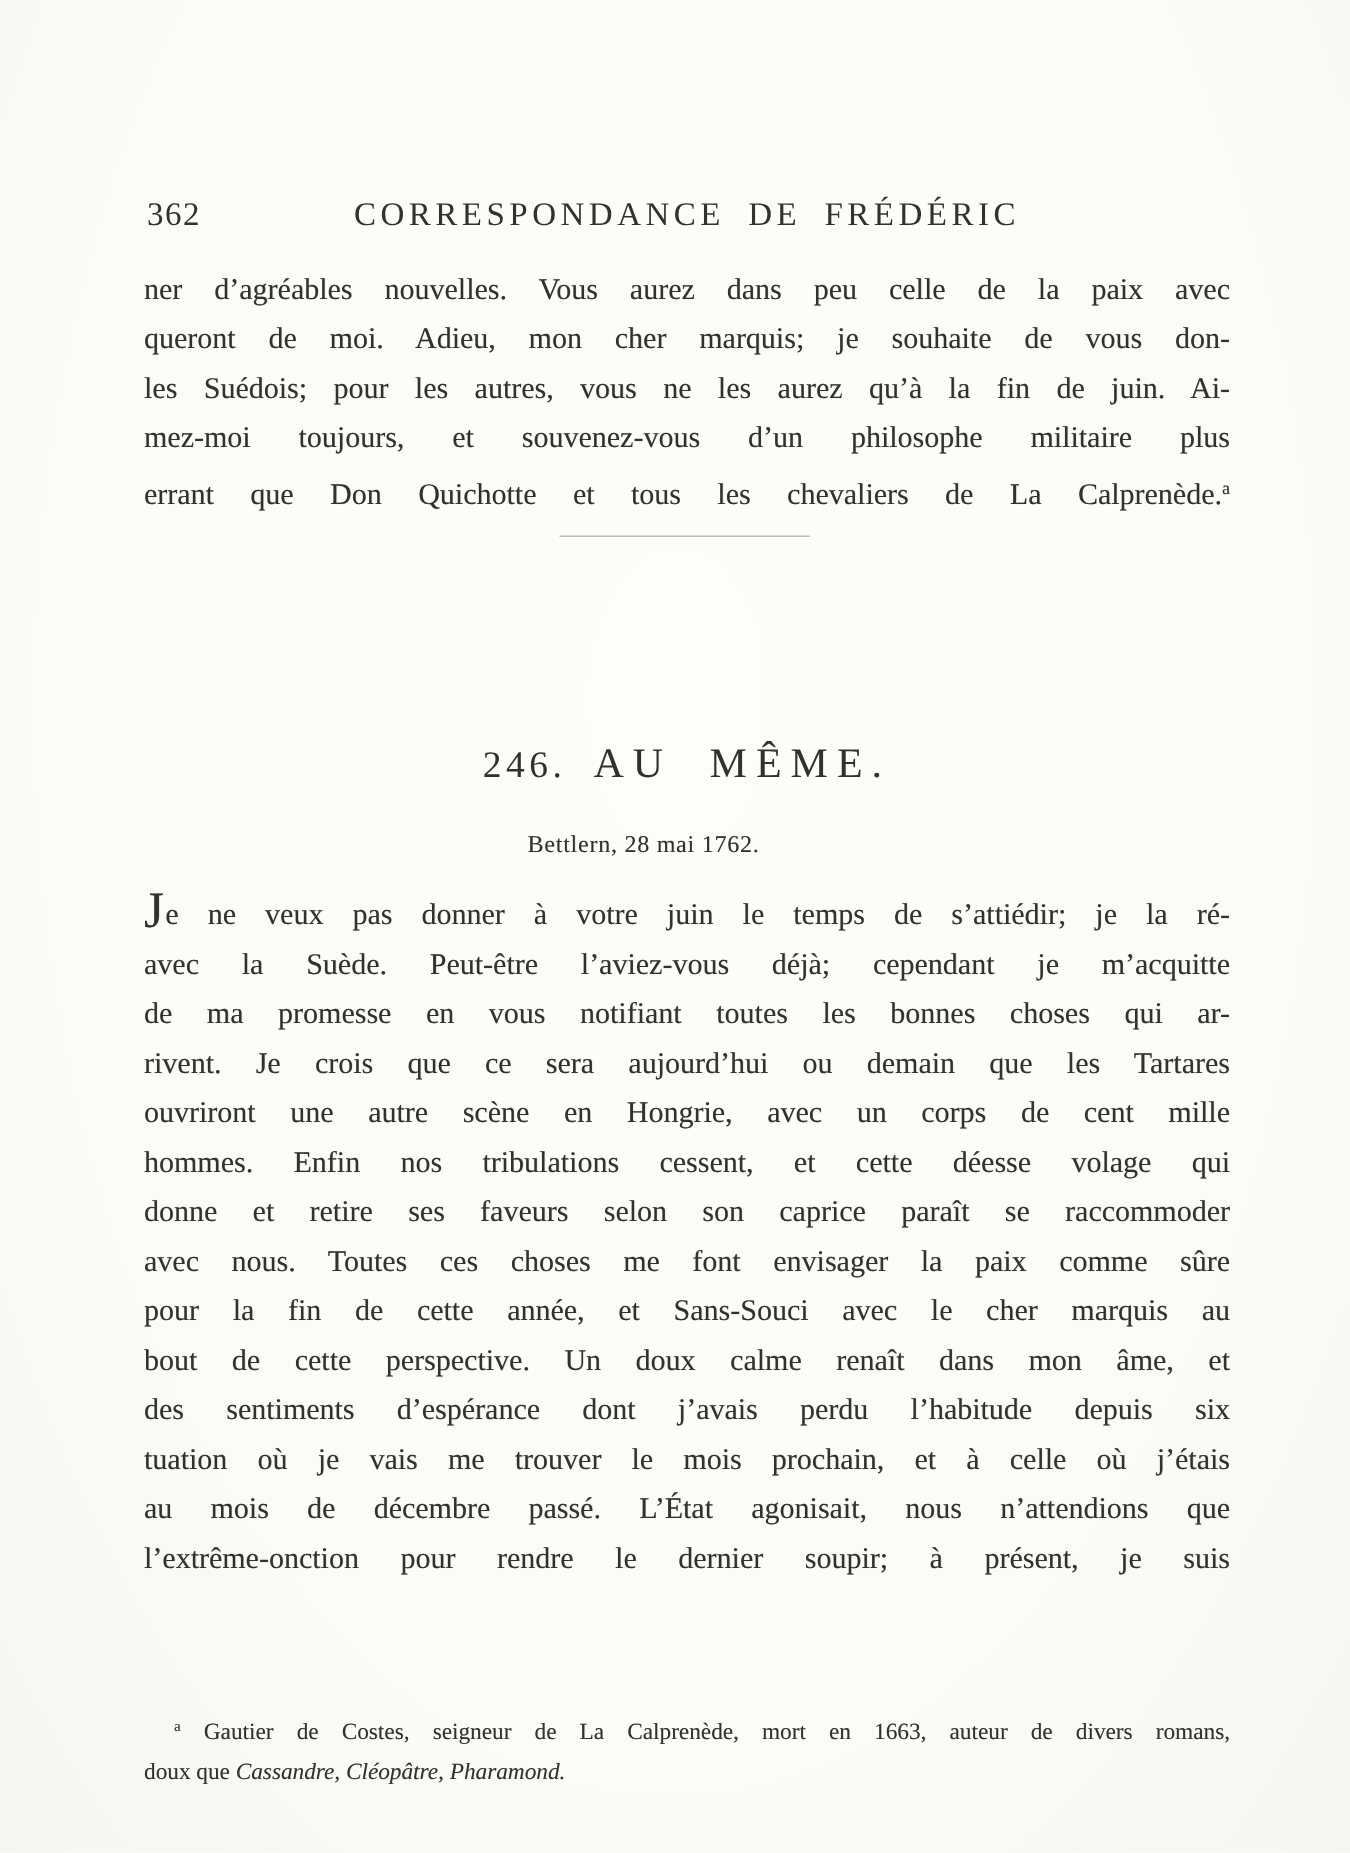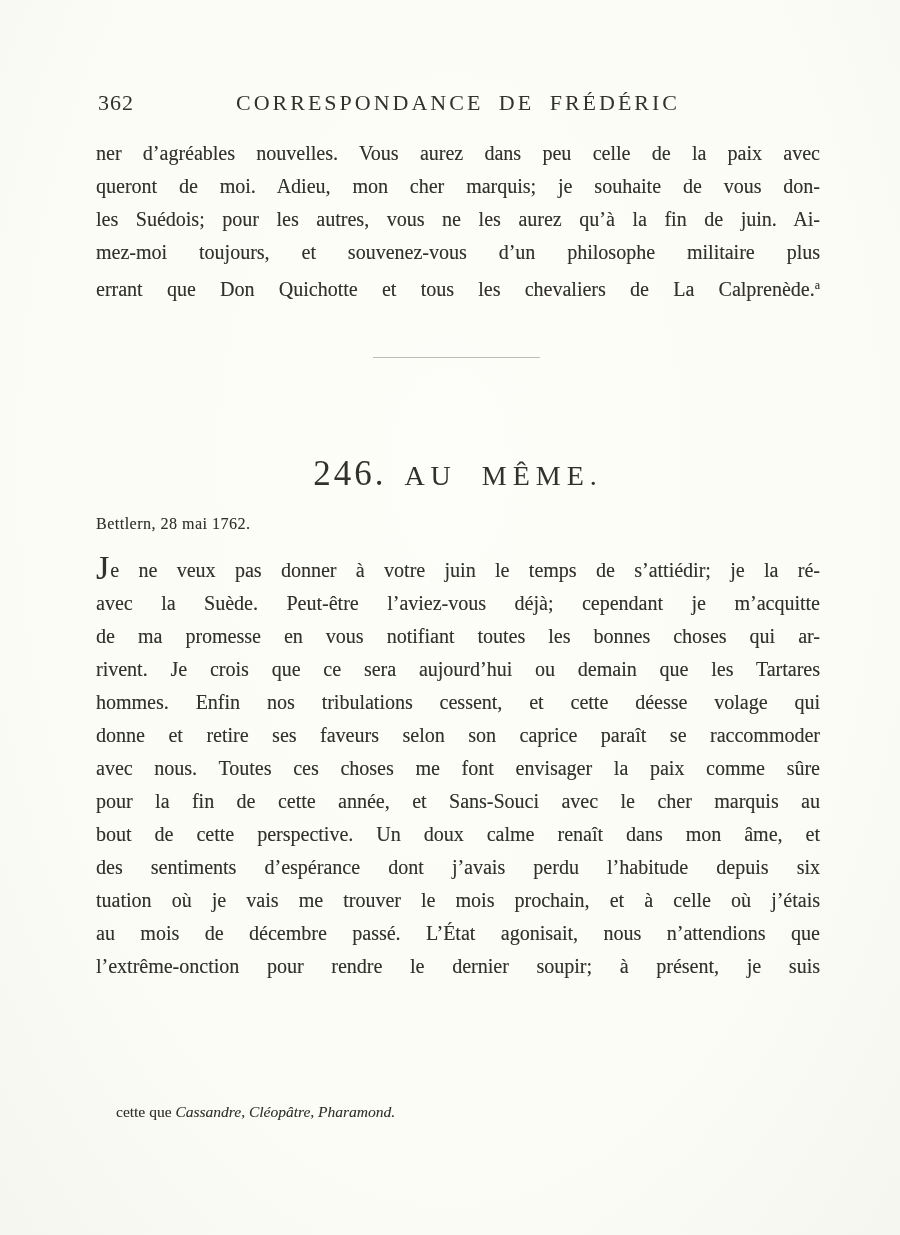--- a/index.html
+++ b/index.html
@@ -13,21 +13,21 @@
     font-family:"Liberation Serif","DejaVu Serif",serif;
     background:var(--bg);
     color:var(--ink);
     position:relative;
     overflow:hidden;
   }
   .page{
     position:absolute; inset:0;
     background:radial-gradient(ellipse at 50% 38%, #fdfef9 0%, var(--bg) 62%, #f5f6ef 100%);
   }
-  .col{position:absolute;left:96px;width:724px;}
+  .col{position:absolute;left:96px;width:724px;margin-top:40px;}
 
   
   .running-header{top:90px;font-size:22px;text-align:center;letter-spacing:3px;word-spacing:7px;}
   .pagenum{position:absolute;left:2px;letter-spacing:1px;word-spacing:normal;}
 
   
   .bodytext{font-size:20px;line-height:33px;text-shadow:0.2px 0.2px 0.45px rgba(45,43,40,.38);}
   .para-prev{top:137px;}
   .letter-body{top:554px;}
   .text-line{
@@ -38,25 +38,25 @@
   }
   .sup{font-size:12px;vertical-align:7px;letter-spacing:0;}
   .italic{font-style:italic;}
   .initial{font-size:34px;line-height:20px;vertical-align:-2px;letter-spacing:1px;}
 
   
   .divider{position:absolute;top:357px;left:373px;width:167px;height:1px;background:var(--rule);}
 
   
   .letter-heading{top:454px;text-align:center;}
-  .letter-number{font-size:35px;letter-spacing:3px;margin-right:18px;}
+  .letter-number{font-size:25px;letter-spacing:3px;margin-right:18px;}
   .letter-title{font-size:28px;letter-spacing:6px;word-spacing:12px;}
 
   
-  .dateline{top:515px;width:666px;text-align:left;font-size:16px;letter-spacing:0.5px;
+  .dateline{top:515px;width:666px;text-align:center;font-size:16px;letter-spacing:0.5px;
             text-shadow:0.2px 0.2px 0.4px rgba(45,43,40,.35);}
 
   
   .footnote{top:1098px;font-size:15.5px;line-height:27px;
             text-shadow:0.2px 0.2px 0.4px rgba(45,43,40,.32);}
   .footnote .text-line:first-child{text-indent:20px;}
   .footnote .text-line:last-child{
     text-align:left;-moz-text-align-last:left;text-align-last:left;
   }
   .footnote .sup{font-size:10px;vertical-align:5px;}
@@ -85,28 +85,30 @@
     <span class="letter-number">246.</span><span class="letter-title">AU MÊME.</span>
   </div>
 
   <div class="col dateline">Bettlern, 28 mai 1762.</div>
 
   <div class="col bodytext letter-body">
       <div class="text-line"><span class="initial">J</span><span>e ne veux pas donner à votre juin le temps de s’attiédir; je la ré-</span></div>
       <div class="text-line"><span>avec la Suède. Peut-être l’aviez-vous déjà; cependant je m’acquitte</span></div>
       <div class="text-line"><span>de ma promesse en vous notifiant toutes les bonnes choses qui ar-</span></div>
       <div class="text-line"><span>rivent. Je crois que ce sera aujourd’hui ou demain que les Tartares</span></div>
+      <div class="text-line"><span>ouvriront une autre scène en Hongrie, avec un corps de cent mille</span></div>
       <div class="text-line"><span>hommes. Enfin nos tribulations cessent, et cette déesse volage qui</span></div>
       <div class="text-line"><span>donne et retire ses faveurs selon son caprice paraît se raccommoder</span></div>
       <div class="text-line"><span>avec nous. Toutes ces choses me font envisager la paix comme sûre</span></div>
       <div class="text-line"><span>pour la fin de cette année, et Sans-Souci avec le cher marquis au</span></div>
       <div class="text-line"><span>bout de cette perspective. Un doux calme renaît dans mon âme, et</span></div>
       <div class="text-line"><span>des sentiments d’espérance dont j’avais perdu l’habitude depuis six</span></div>
       <div class="text-line"><span>tuation où je vais me trouver le mois prochain, et à celle où j’étais</span></div>
       <div class="text-line"><span>au mois de décembre passé. L’État agonisait, nous n’attendions que</span></div>
       <div class="text-line"><span>l’extrême-onction pour rendre le dernier soupir; à présent, je suis</span></div>
     </div>
 
   <div class="col footnote">
-      <div class="text-line"><span>cette que </span><span class="italic">Cassandre, </span><span class="italic">Cléopâtre, </span><span class="italic">Pharamond.</span></div>
+      <div class="text-line"><span class="sup">a</span><span> Gautier de Costes, seigneur de La Calprenède, mort en 1663, auteur de divers romans,</span></div>
+      <div class="text-line"><span>doux que </span><span class="italic">Cassandre, </span><span class="italic">Cléopâtre, </span><span class="italic">Pharamond.</span></div>
     </div>
 
 </div>
 
 </body></html>

